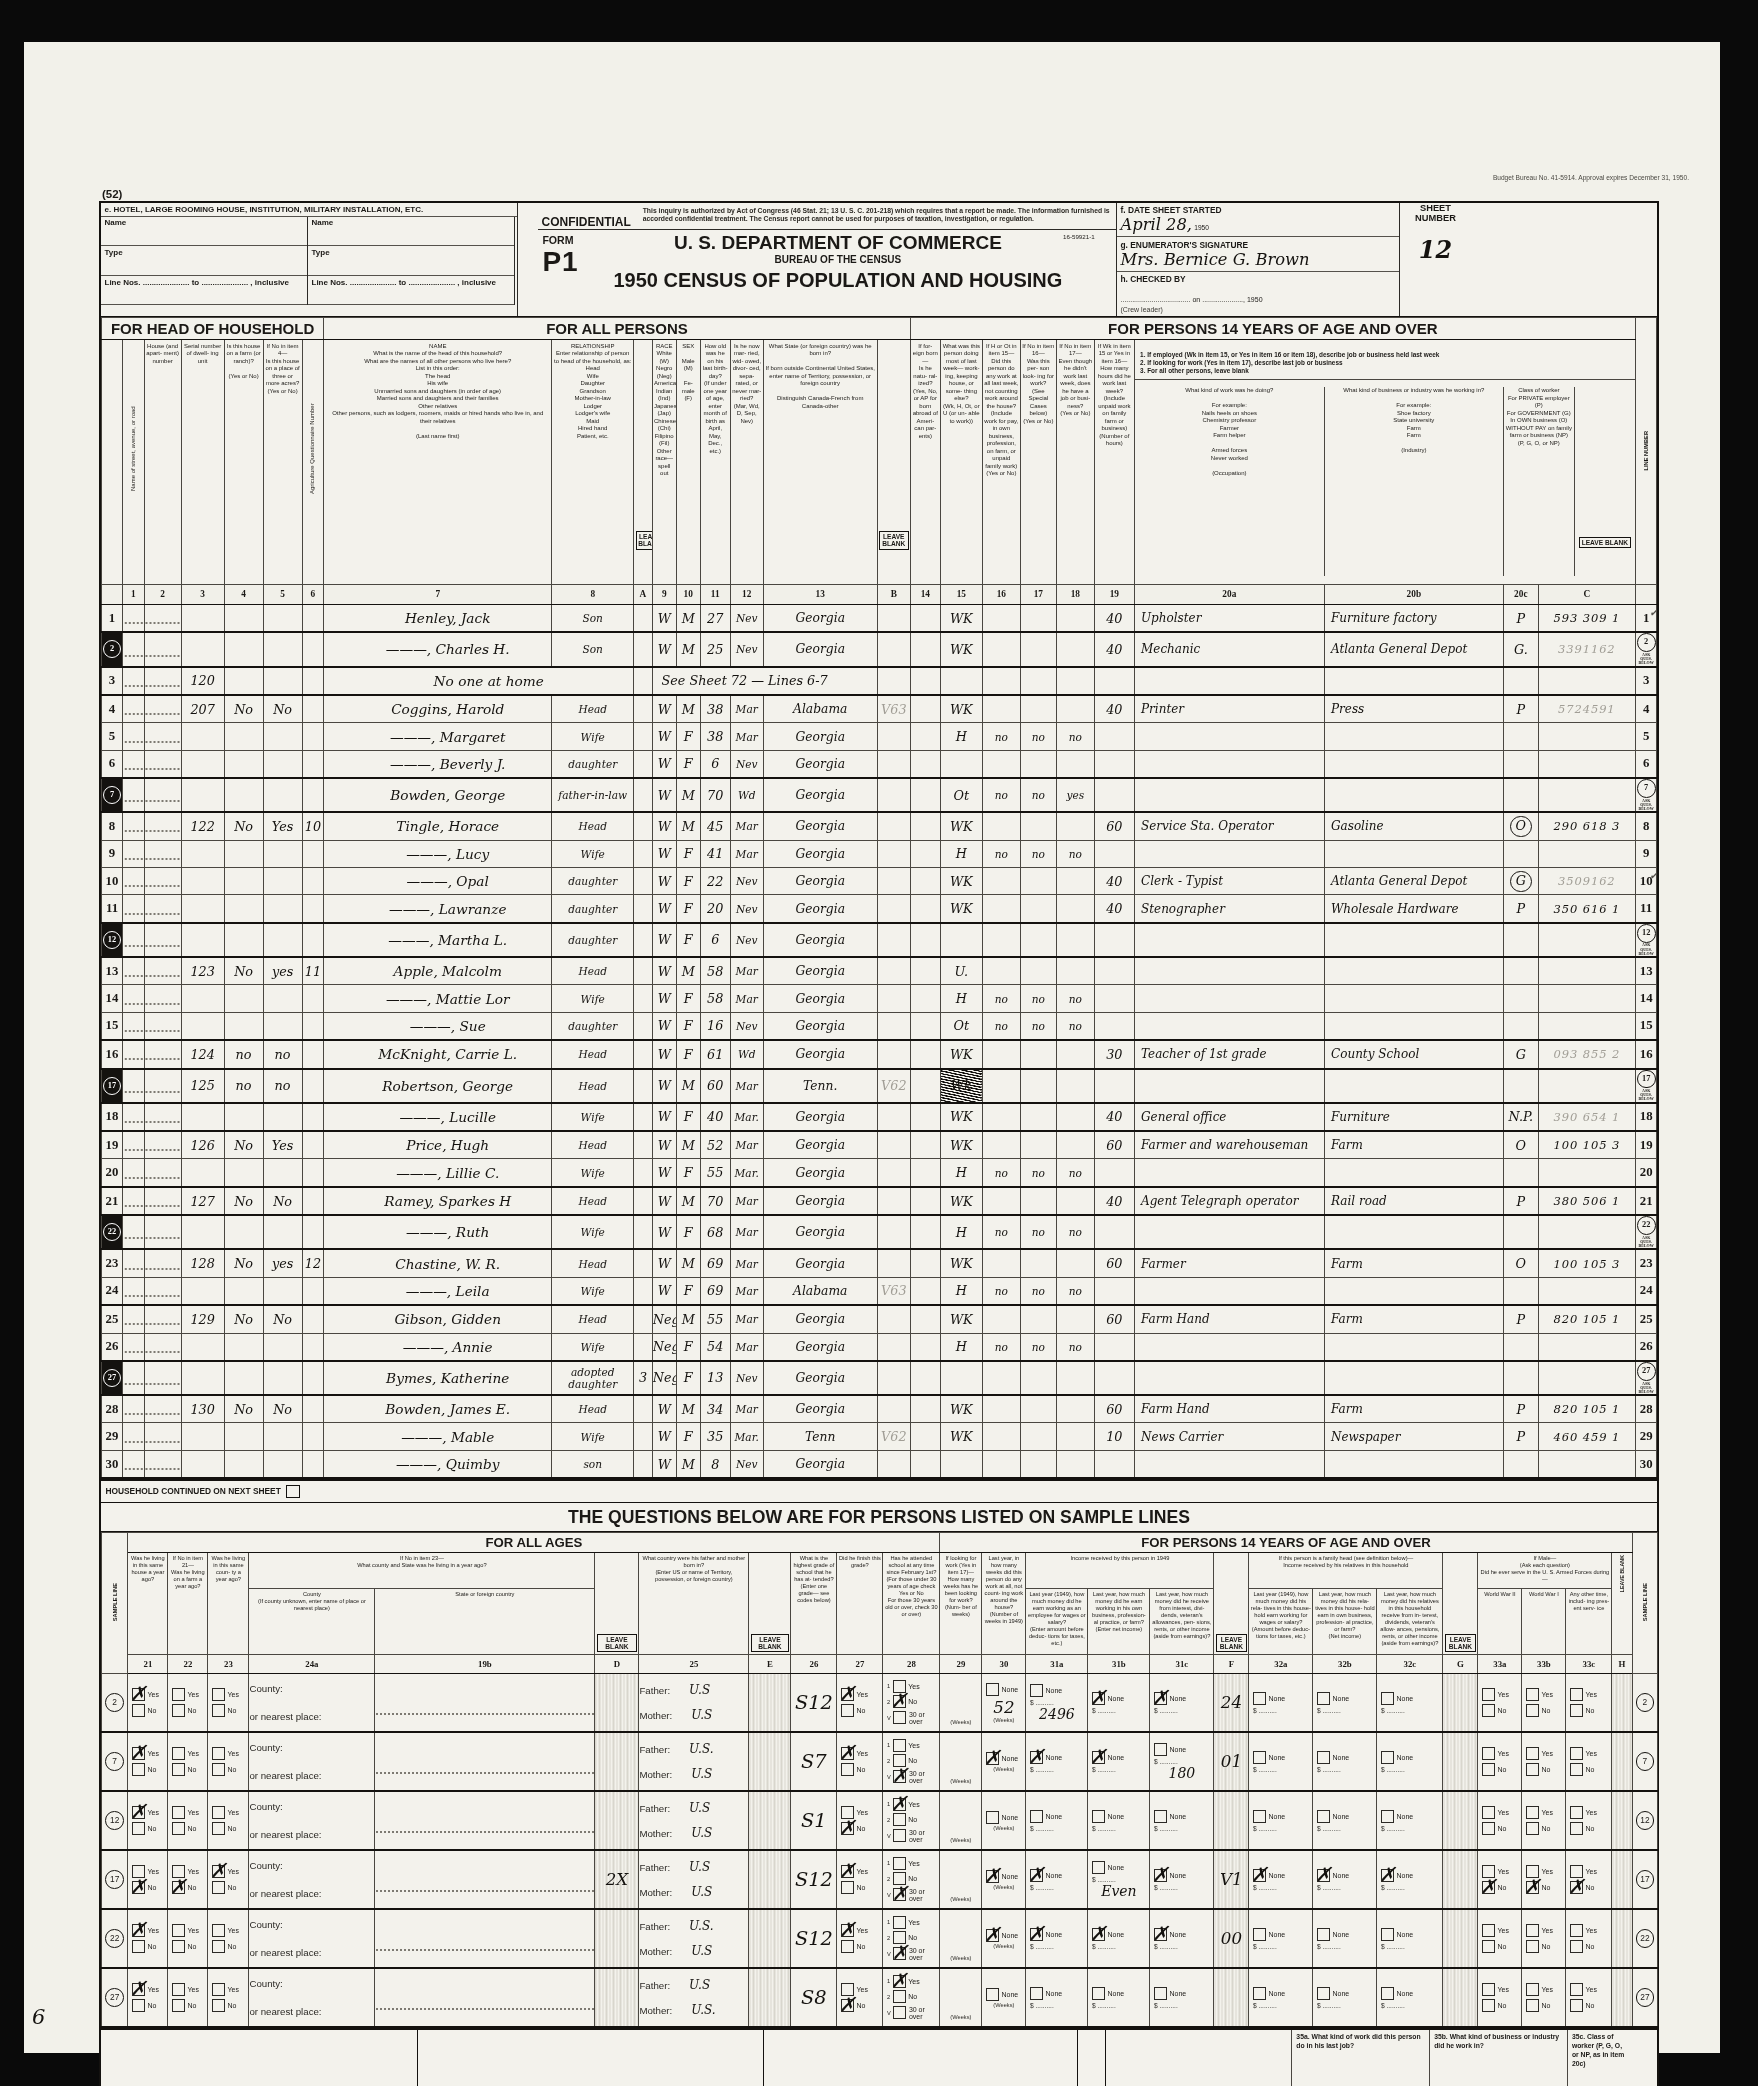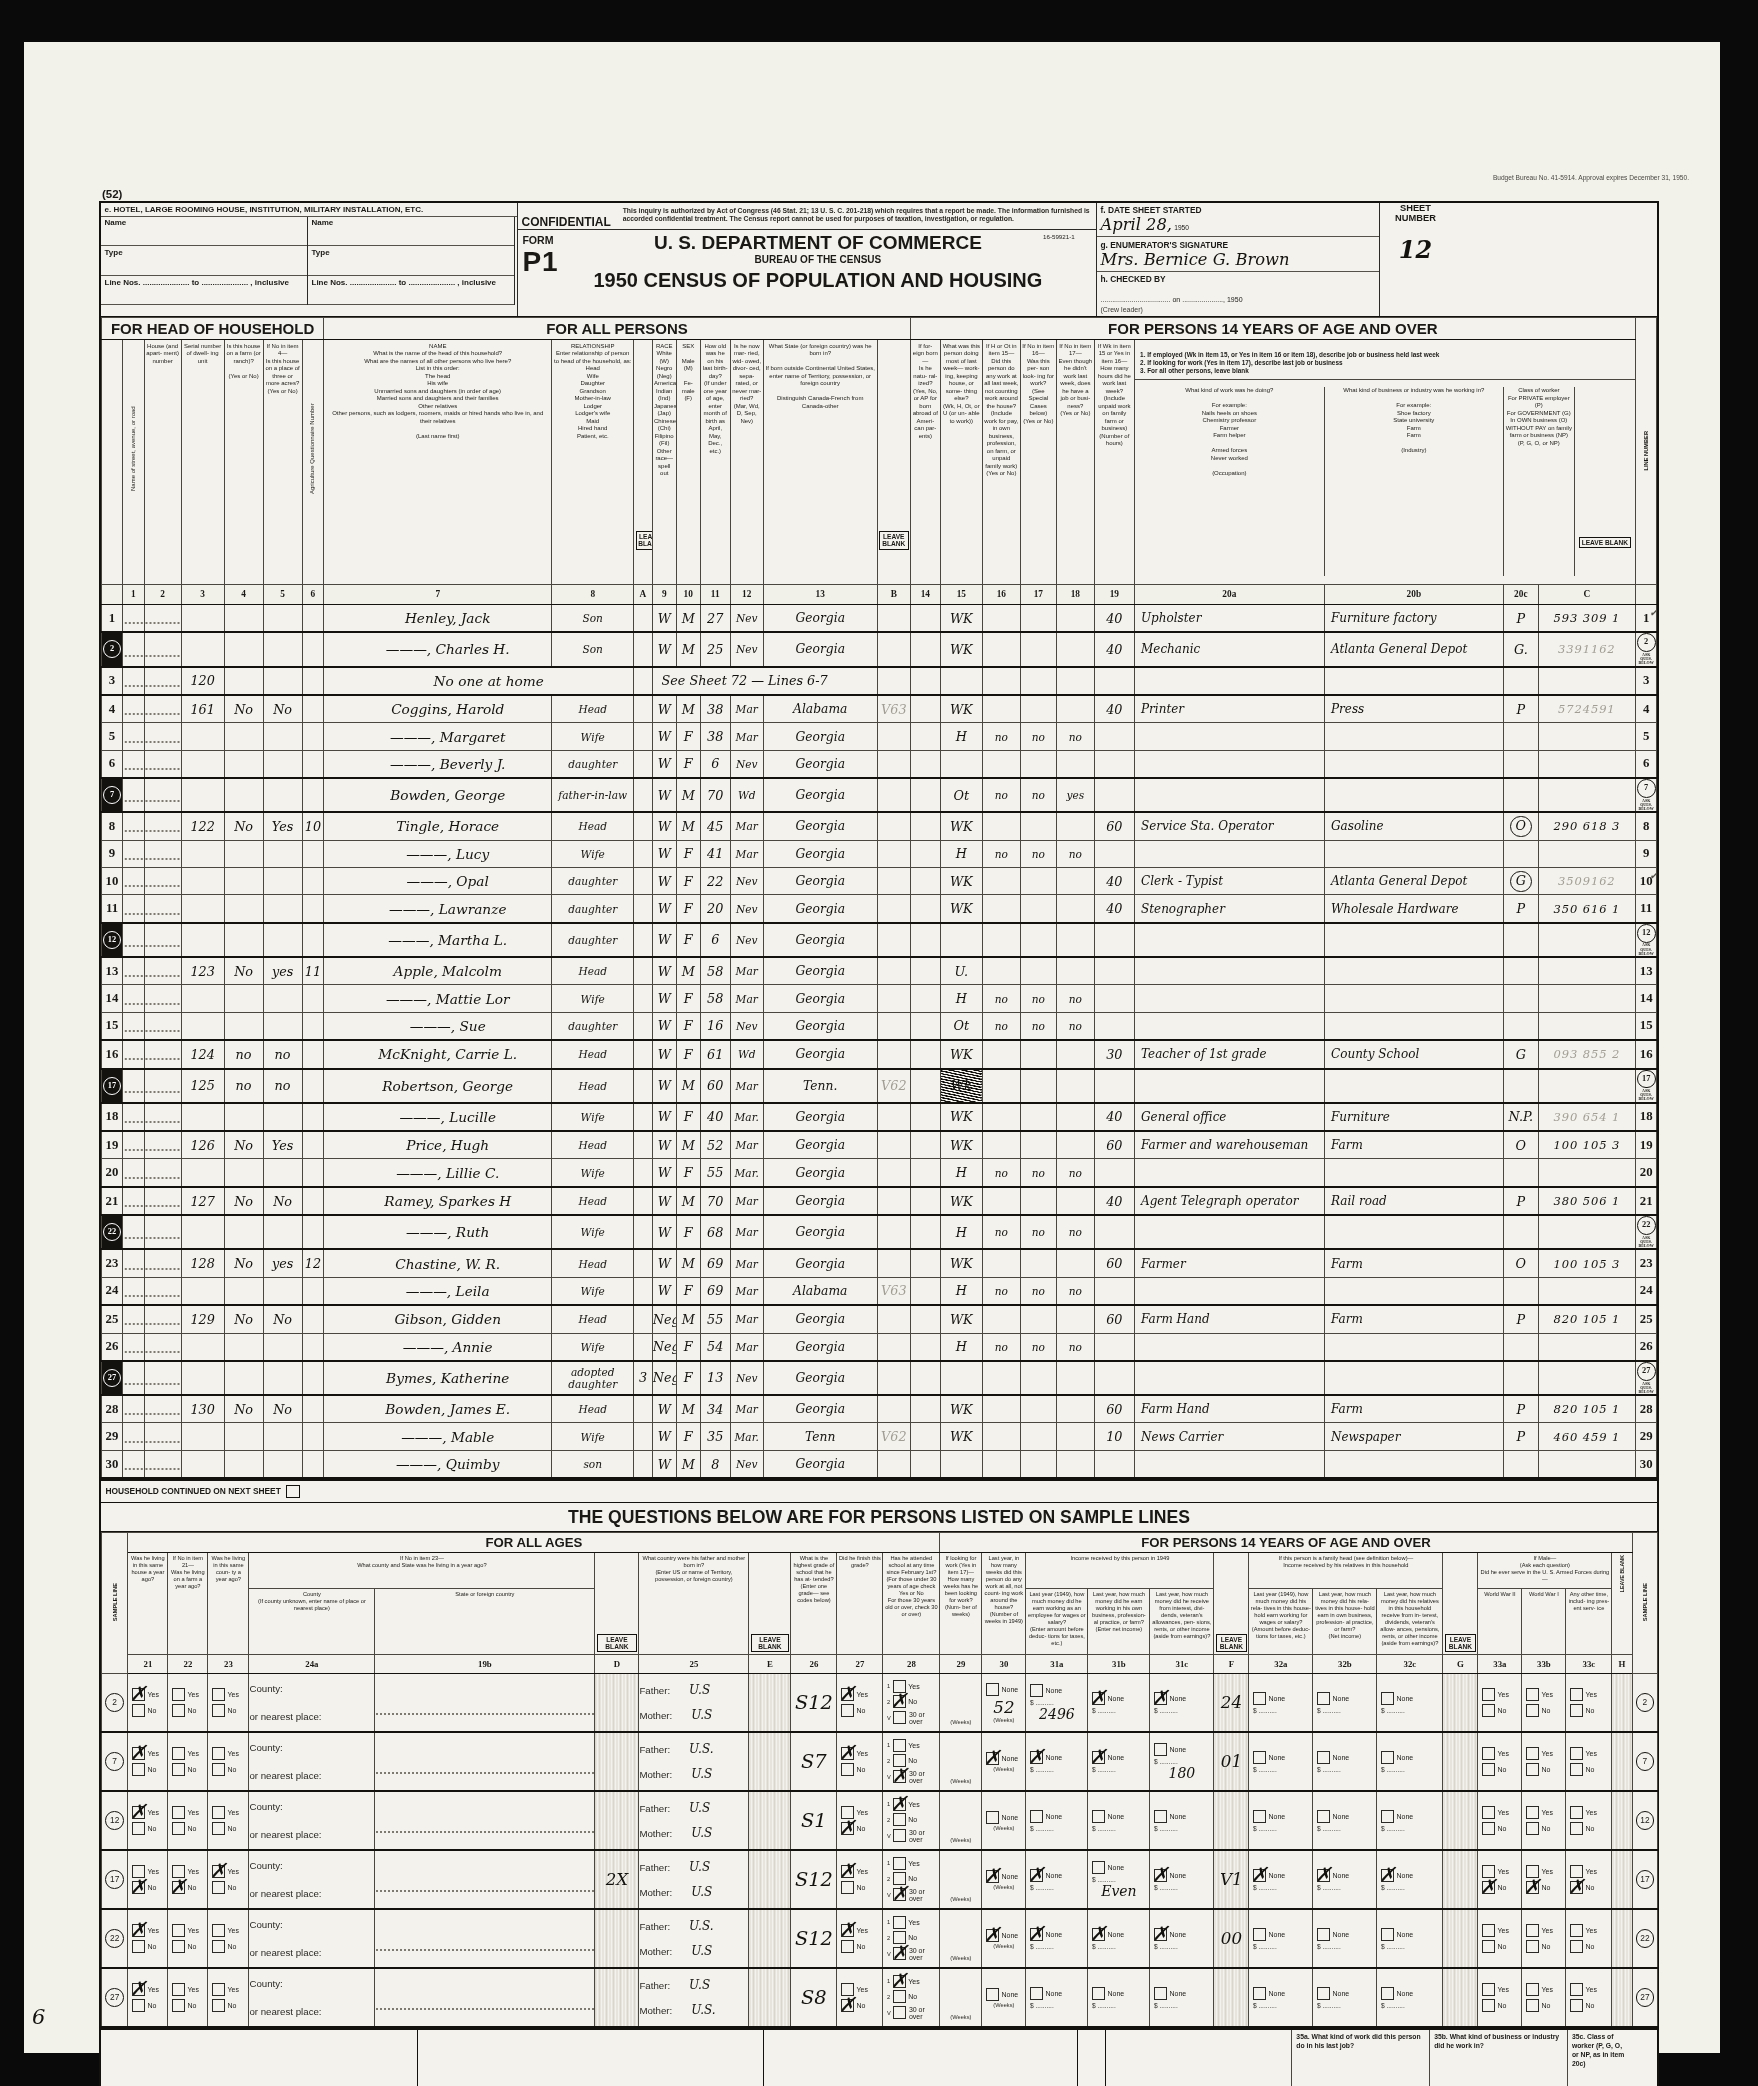--- a/index.html
+++ b/index.html
@@ -15,21 +15,21 @@
   
   .hdr{display:flex;border-bottom:1.8px solid #14120f;}
   .hdr .cell{border-right:1.3px solid #2c2a26;}
   .hl{width:211px;font-size:8.4px;font-weight:bold;}
   .hl .lab{padding:2.6px 3.5px 0;}
   .hl .val{font-size:16px;padding:0 4.4px 0.9px;border-bottom:0.9px solid #55524c;}
   .hhotel{width:414px;display:flex;}
   .hhalf{width:207px;border-right:0.9px solid #2c2a26;position:relative;font-size:8px;font-weight:bold;}
   .hhalf .row{border-bottom:0.9px solid #55524c;height:25px;padding:1.8px 3.5px;}
   .hhoteltitle{font-size:8px;font-weight:bold;padding:1.8px 3.5px;border-bottom:0.9px solid #55524c;}
-  .hc{width:578px;}
+  .hc{width:578px;margin-left:20px;}
   .conf{display:flex;border-bottom:1.3px solid #2c2a26;}
   .conf .cword{width:95px;font-weight:bold;font-size:12px;padding:11.5px 1.8px 0 3.5px;}
   .conf .ctext{flex:1;font-size:6.8px;padding:3.5px 4.4px;line-height:1.25;font-weight:bold;color:#2a2722;}
   .formp1{display:flex;}
   .fp1{width:66px;padding:4.4px;font-weight:bold;}
   .fp1 .f{font-size:10.6px}.fp1 .p{font-size:28px;letter-spacing:0.9px;}
   .deptwrap{flex:1;text-align:center;padding-top:2.6px;}
   .dept{font-size:19px;font-weight:bold;}
   .bureau{font-size:10px;font-weight:bold;}
   .census{font-size:20px;font-weight:bold;margin-top:3.5px;}
@@ -435,21 +435,21 @@
             <td class="hw occc"></td>
             <td class="hw indc"></td>
             <td class="hw"></td>
             <td class="hw cc"></td>
             <td class="lnc">3</td>
           </tr>
           <tr class="tt">
             <td class="lnc">4</td>
             <td class="dot"></td>
             <td class="dot"></td>
-            <td class="hw">161</td>
+            <td class="hw">207</td>
             <td class="hw">No</td>
             <td class="hw">No</td>
             <td class="hw"></td>
             <td class="hw namec">Coggins, Harold</td>
             <td class="hw relc">Head</td>
             <td class="hw"></td>
             <td class="hw">W</td>
             <td class="hw">M</td>
             <td class="hw">38</td>
             <td class="hw sm">Mar</td>

